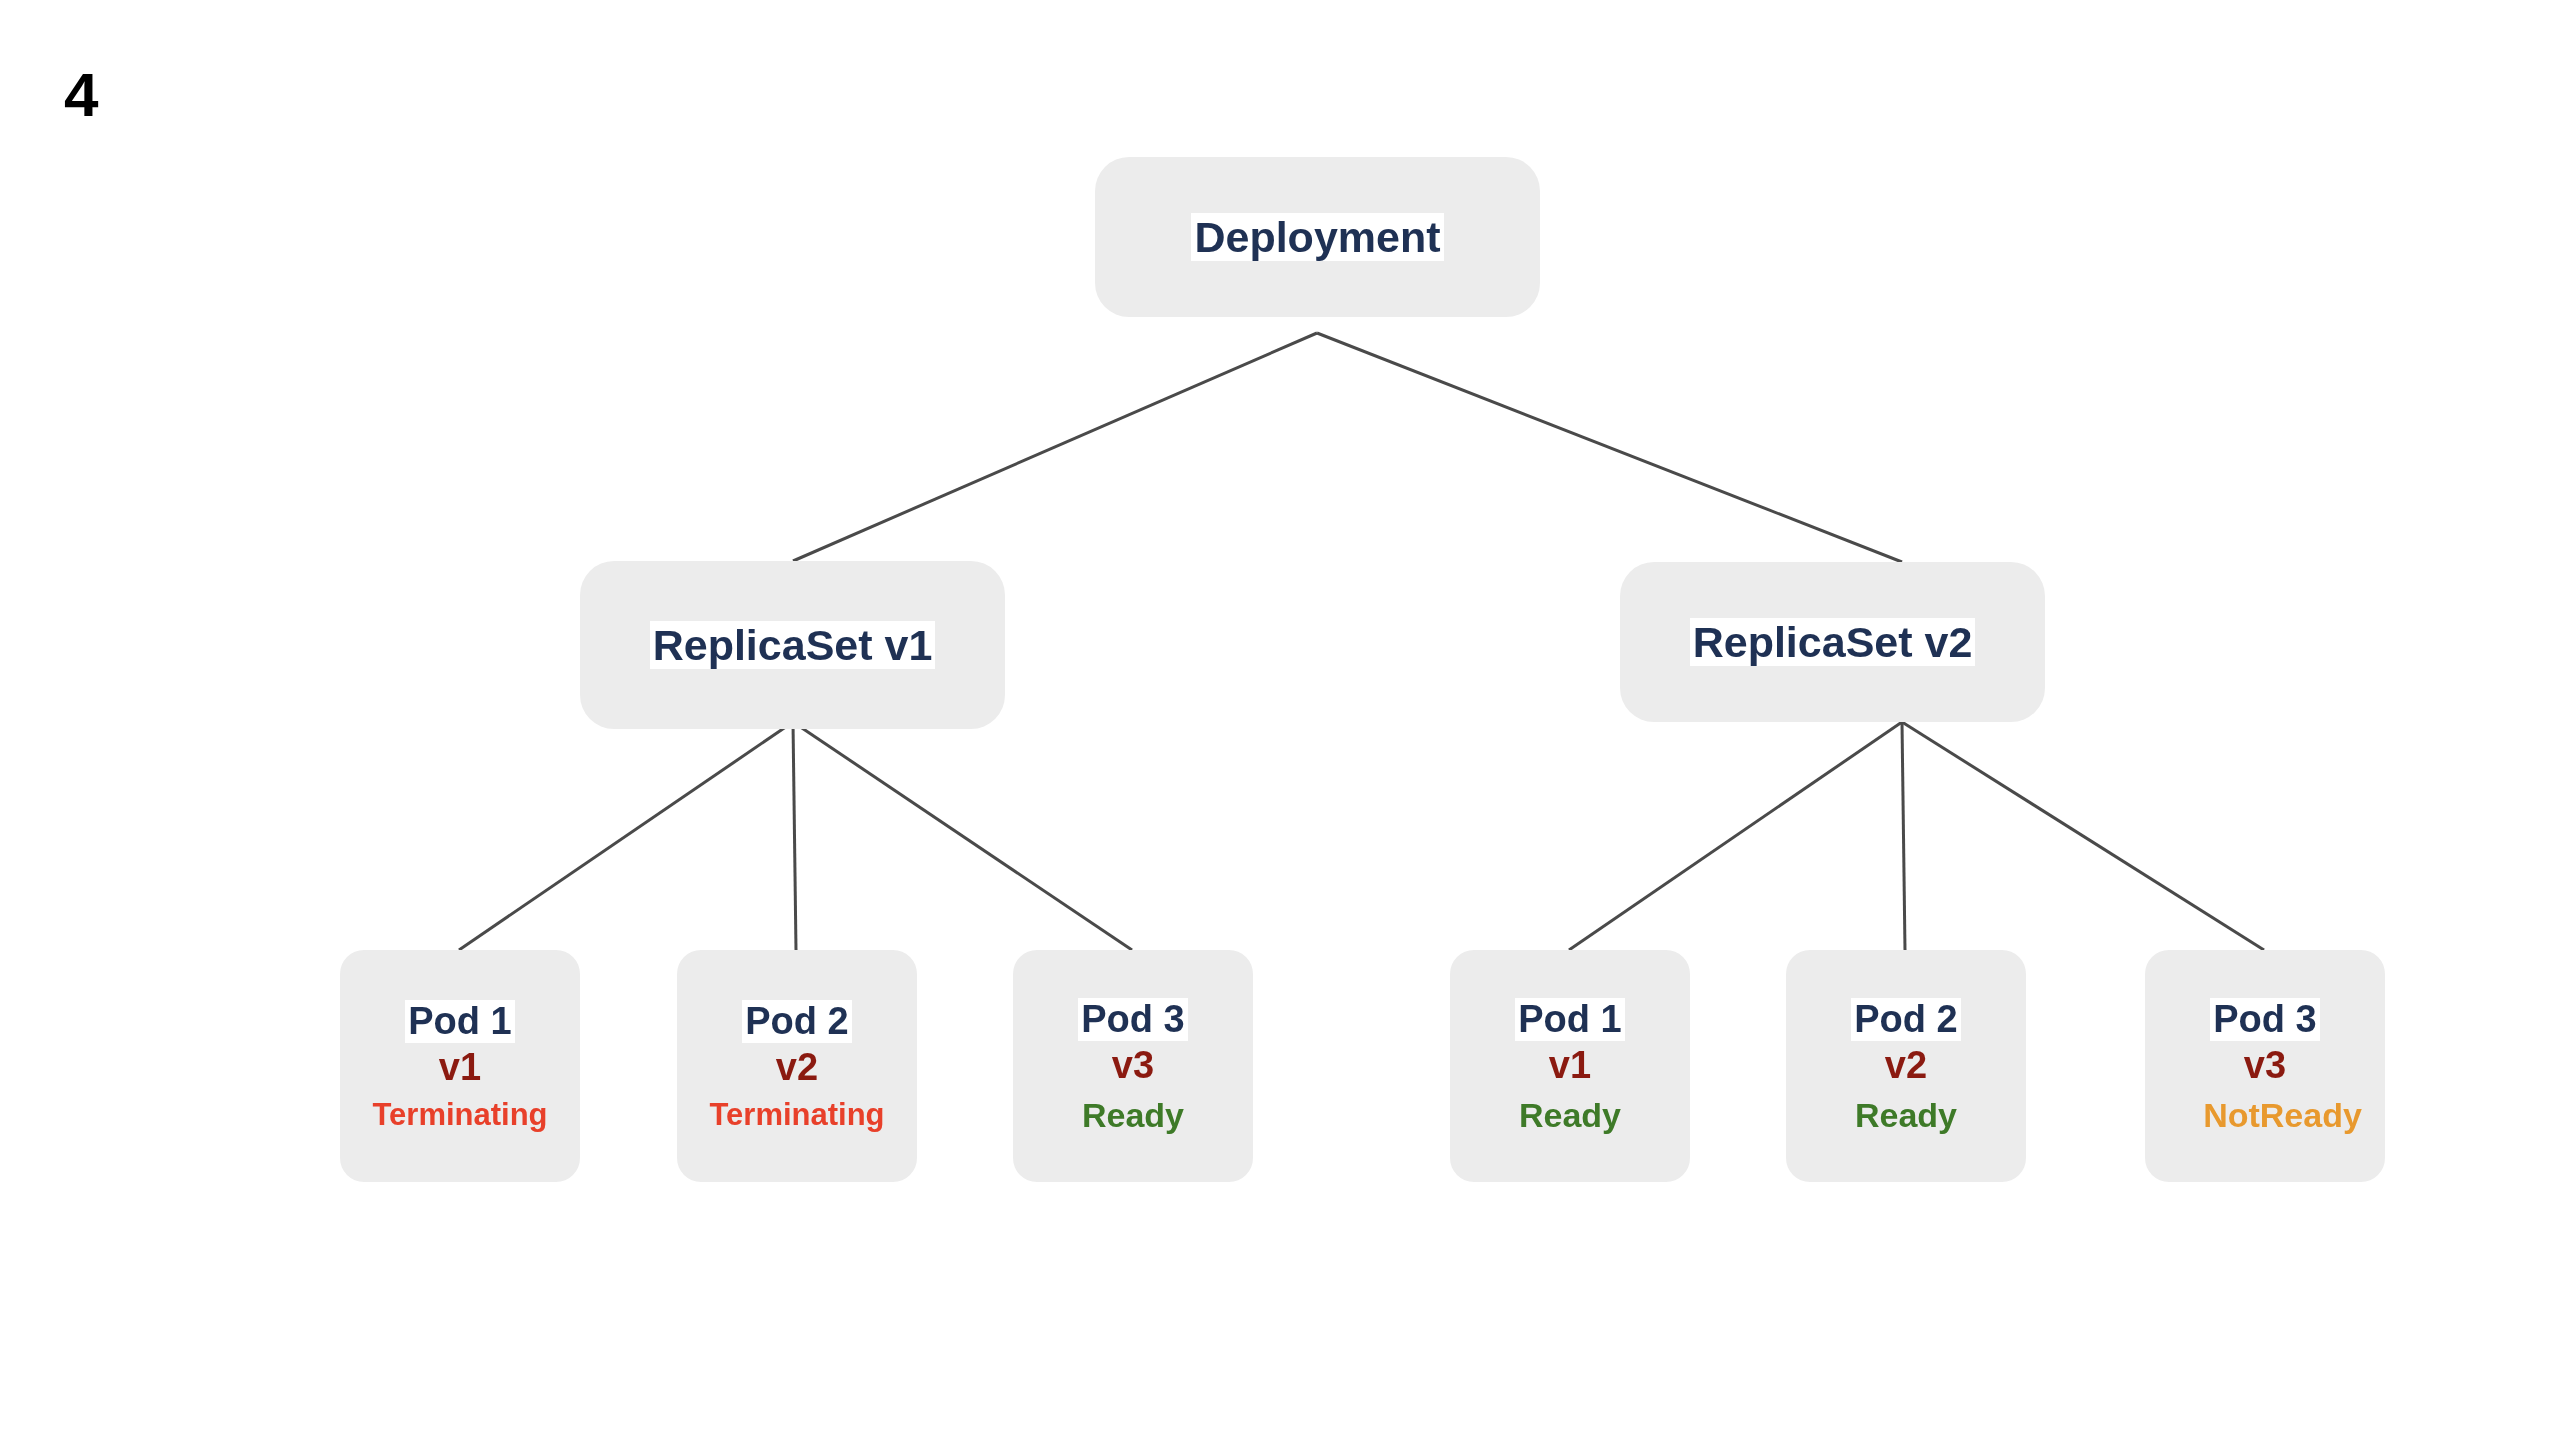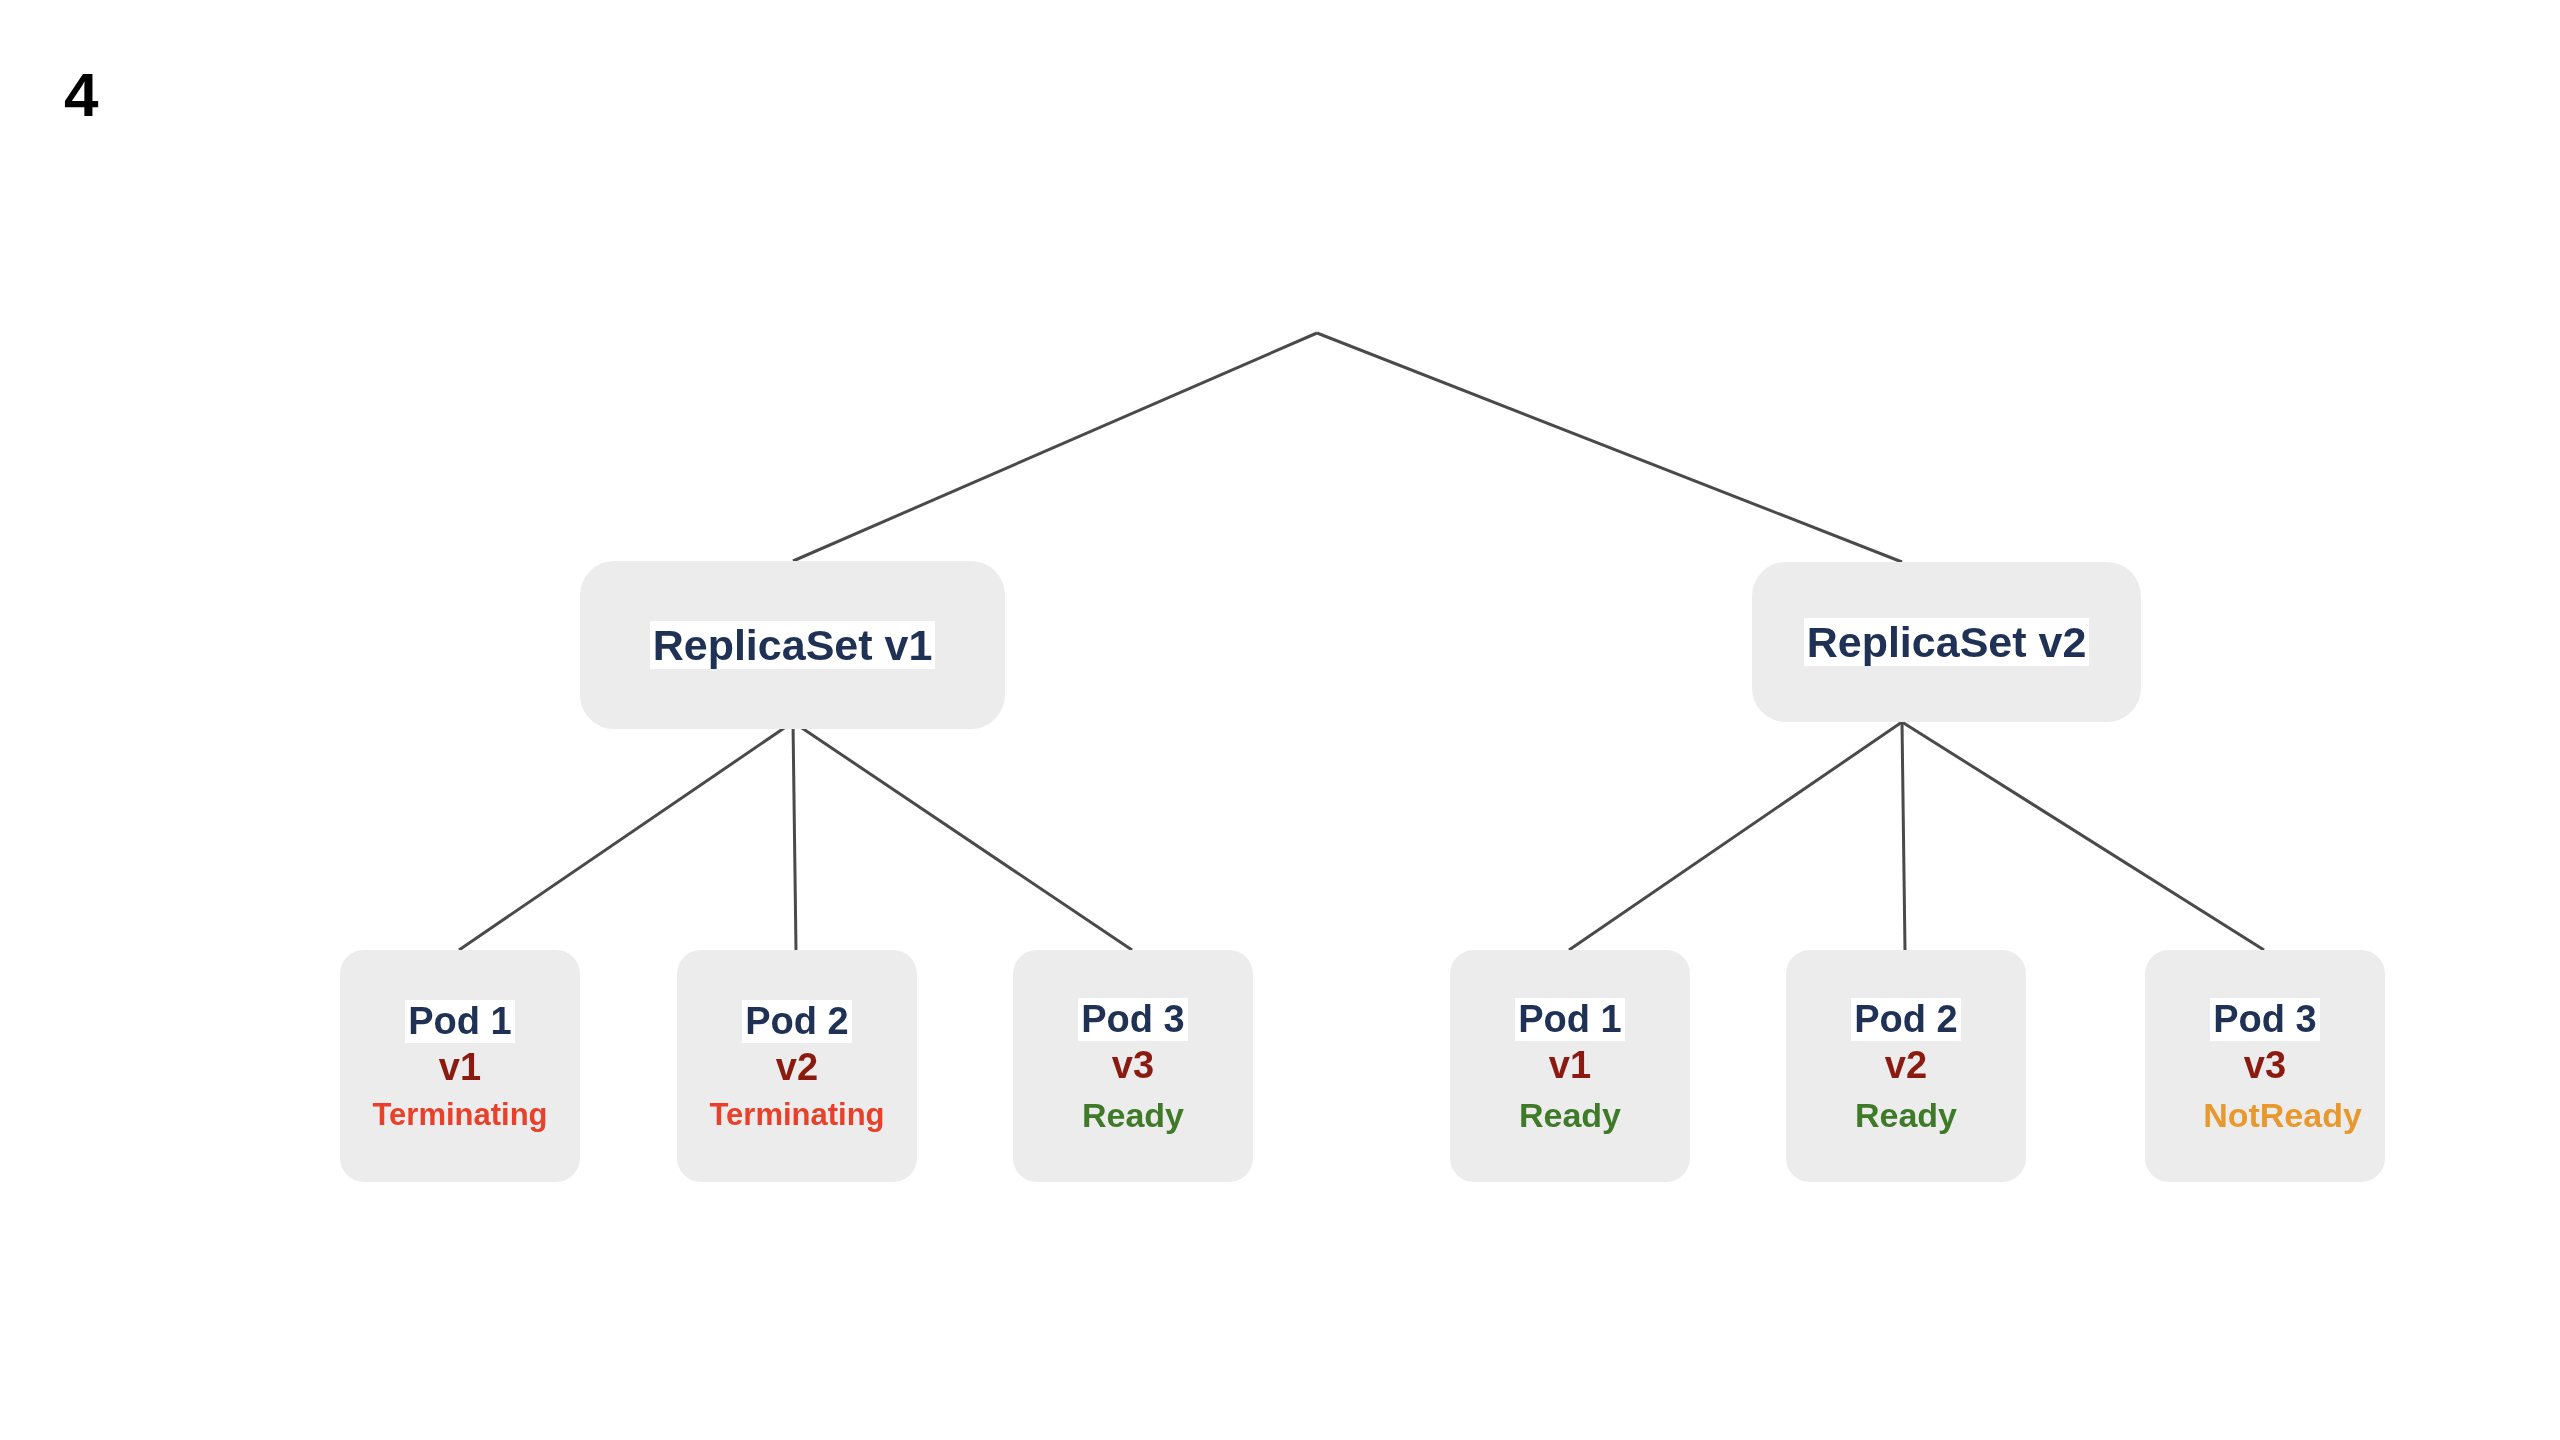--- a/index.html
+++ b/index.html
@@ -127,26 +127,29 @@
 
     <line x1="793" y1="722" x2="459" y2="950"></line>
     <line x1="793" y1="722" x2="796" y2="950"></line>
     <line x1="793" y1="722" x2="1132" y2="950"></line>
 
     <line x1="1902" y1="722" x2="1569" y2="950"></line>
     <line x1="1902" y1="722" x2="1905" y2="950"></line>
     <line x1="1902" y1="722" x2="2264" y2="950"></line>
   </svg>
 
+  <div class="node tier-top" style="left:1095px; top:157px; width:445px; height:160px;">
+    <span class="node-title">Deployment</span>
+  </div>
 
   <div class="node tier-mid" style="left:580px; top:561px; width:425px; height:168px;align-items:center;">
     <span class="node-title">ReplicaSet v1</span>
   </div>
 
-  <div class="node tier-mid" style="left:1752px; top:562px; width:389px; height:160px;">
+  <div class="node tier-mid" style="left:1620px; top:562px; width:425px; height:160px;">
     <span class="node-title">ReplicaSet v2</span>
   </div>
 
   <div class="node tier-pod" style="left:340px; top:950px; width:240px; height:232px;">
     <span class="node-title">Pod 1</span>
     <span class="pod-version">v1</span>
     <span class="pod-status status-terminating">Terminating</span>
   </div>
 
   <div class="node tier-pod" style="left:677px; top:950px; width:240px; height:232px;">

